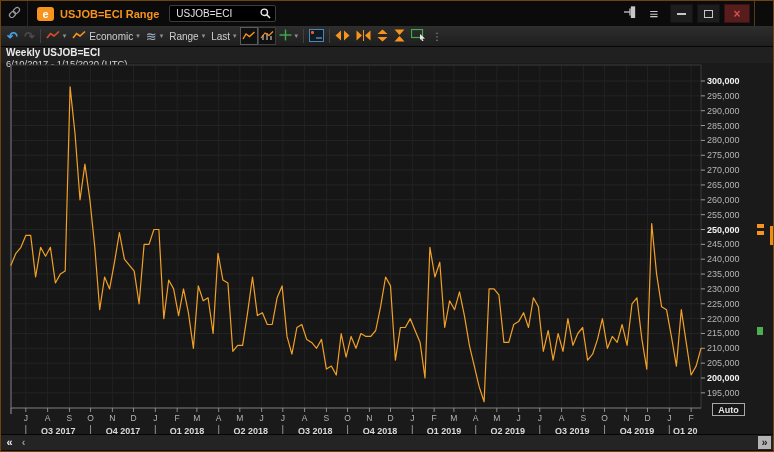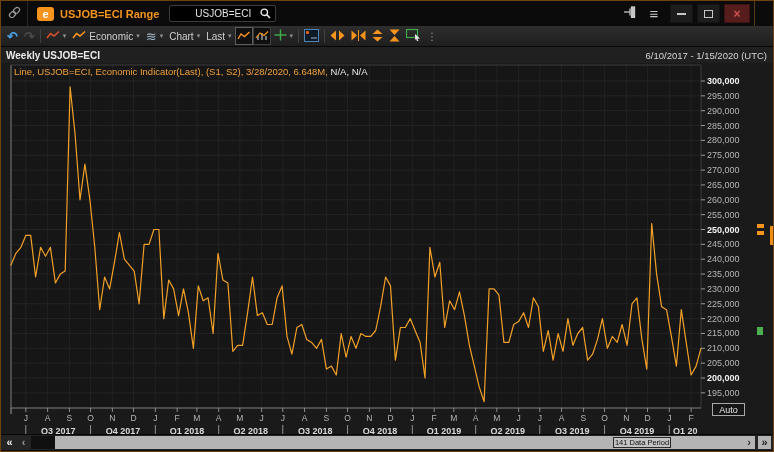--- a/index.html
+++ b/index.html
@@ -10,21 +10,21 @@
   .border-glow{position:absolute;right:1px;top:226px;width:3px;height:19px;background:#ef8c14;z-index:95;}
 
   
   .titlebar{position:absolute;left:1px;top:1px;right:1px;height:25px;background:#0b0b0b;
             display:flex;align-items:center;}
   .linkcell{width:27px;height:25px;border-right:1px solid #272727;display:flex;align-items:center;justify-content:center;flex:0 0 auto;}
   .logo{margin-left:9px;width:17px;height:14px;background:#f7941d;border-radius:3px;color:#fff;
         font-weight:bold;font-size:11px;line-height:14px;text-align:center;flex:0 0 auto;}
   .wtitle{margin-left:6px;color:#f7941d;font-weight:bold;font-size:11px;white-space:nowrap;}
   .search{margin-left:10px;width:107px;height:17px;background:#000;border:1px solid #3c3c3c;border-radius:2px;
-          display:flex;align-items:center;flex:0 0 auto;padding-left:19px;}
+          display:flex;align-items:center;flex:0 0 auto;}
   .search input{flex:1;min-width:0;background:transparent;border:0;outline:0;color:#e4e4e4;
                 font-size:10px;font-family:inherit;padding:0 2px 0 6px;}
   .tspacer{flex:1;}
   .tbtn{width:24px;height:20px;display:flex;align-items:center;justify-content:center;color:#c8c8c8;font-size:13px;flex:0 0 auto;}
   .win-min,.win-max{width:23px;height:19px;background:#1d1d1d;border:1px solid #131313;
                     display:flex;align-items:center;justify-content:center;margin-left:4px;flex:0 0 auto;}
   .min-bar{width:9px;height:2px;background:#c6c6c6;}
   .max-box{width:9px;height:8px;border:1px solid #c6c6c6;}
   .win-close{width:26px;height:19px;background:#571d1d;border:1px solid #3c1111;color:#d25252;
              font-weight:bold;font-size:12px;display:flex;align-items:center;justify-content:center;margin:0 4px;flex:0 0 auto;}
@@ -39,29 +39,29 @@
   .dd{color:#8f8f8f;font-size:7px;margin-left:3px;}
   .glyph-undo{color:#4aa0e0;font-size:13px;font-weight:bold;}
   .glyph-redo{color:#4a4a4a;font-size:13px;font-weight:bold;}
   .glyph-waves{color:#9fb6c9;font-size:13px;}
   .glyph-more{color:#9a9a9a;font-size:10px;letter-spacing:-1px;}
   .iconbtn{border:1px solid #5c5c5c;background:#101010;padding:1px;display:flex;align-items:center;justify-content:center;}
 
   
   .chart{position:absolute;left:1px;top:47px;right:1px;bottom:18px;background:#1a1a1a;}
   .chead{position:absolute;left:0;top:0;right:0;height:16px;background:#202020;
-         display:flex;justify-content:space-between;align-items:center;padding:0 6px 0 5px;}
+         display:flex;justify-content:space-between;align-items:flex-start;padding:0 6px 0 5px;flex-direction:column;}
   .chead .t{font-weight:bold;color:#eaeaea;font-size:10px;}
   .chead .d{color:#d6d6d6;font-size:9.5px;}
   #chart-svg{position:absolute;left:0;top:0;width:760px;height:387px;}
   .legend{position:absolute;left:13px;top:19px;font-size:9.5px;white-space:nowrap;z-index:5;}
   .legend .ltxt{color:#f0a23c;}
   .legend .lna{color:#e8e8e8;}
   .auto{position:absolute;left:711px;top:356px;width:33px;height:13px;border:1px solid #a8a8a8;background:#161616;
-        color:#e6e6e6;font-size:9px;font-weight:normal;display:flex;align-items:center;justify-content:center;z-index:5;}
+        color:#e6e6e6;font-size:9px;font-weight:bold;display:flex;align-items:center;justify-content:center;z-index:5;}
   .mk{position:absolute;z-index:5;}
   .mk-o{left:756px;width:7px;height:4px;background:#f7941d;}
   .mk-g{left:756px;top:280px;width:6px;height:8px;background:#4cae4f;}
 
   
   .hscroll{position:absolute;left:1px;right:1px;top:434px;height:16px;background:#242424;border-top:1px solid #050505;}
   .sb-btn{position:absolute;top:1px;width:13px;height:13px;text-align:center;line-height:13px;font-size:11px;font-weight:bold;}
   .sb-first{left:2px;color:#ededed;}
   .sb-prev{left:16px;color:#9a9a9a;}
   .sb-track{position:absolute;left:30px;top:1px;width:724px;height:13px;background:#101010;}
@@ -151,21 +151,21 @@
           </svg>
       </span>
       <span>Economic</span>
       <span class="dd">▾</span>
     </div>
     <div class="ti">
       <span class="glyph-waves">≋</span>
       <span class="dd">▾</span>
     </div>
     <div class="ti">
-      <span>Chart</span>
+      <span>Range</span>
       <span class="dd">▾</span>
     </div>
     <div class="ti">
       <span>Last</span>
       <span class="dd">▾</span>
     </div>
     <div class="ti iconbtn">
       <span>
         <svg width="14" height="11" viewBox="0 0 14 11">
             <polyline points="1,9 4,4 7.5,6.5 12.5,2" fill="none" stroke="#f7941d" stroke-width="1.4"></polyline>
@@ -439,36 +439,27 @@
         <line x1="474.69387755102036" x2="474.69387755102036" y1="425" y2="437" stroke="#8f8f8f"></line>
         <text x="506.72959183673464" y="434" text-anchor="middle" font-size="9" fill="#d8d8d8" font-weight="bold" font-family="&quot;Liberation Sans&quot;,sans-serif">Q2 2019</text>
         <line x1="538.7653061224489" x2="538.7653061224489" y1="425" y2="437" stroke="#8f8f8f"></line>
         <text x="571.1530612244898" y="434" text-anchor="middle" font-size="9" fill="#d8d8d8" font-weight="bold" font-family="&quot;Liberation Sans&quot;,sans-serif">Q3 2019</text>
         <line x1="603.5408163265306" x2="603.5408163265306" y1="425" y2="437" stroke="#8f8f8f"></line>
         <text x="635.9285714285714" y="434" text-anchor="middle" font-size="9" fill="#d8d8d8" font-weight="bold" font-family="&quot;Liberation Sans&quot;,sans-serif">Q4 2019</text>
         <line x1="668.3163265306123" x2="668.3163265306123" y1="425" y2="437" stroke="#8f8f8f"></line>
         <text x="684.1581632653061" y="434" text-anchor="middle" font-size="9" fill="#d8d8d8" font-weight="bold" font-family="&quot;Liberation Sans&quot;,sans-serif">Q1 20</text>
         <polyline points="10.0,265.1 14.9,253.3 19.9,247.3 24.8,235.4 29.7,235.4 34.6,277.0 39.6,247.3 44.5,256.2 49.4,247.3 54.4,283.0 59.3,274.1 64.2,271.1 69.1,86.9 74.1,134.5 79.0,199.8 83.9,164.2 88.9,199.8 93.8,247.3 98.7,309.7 103.6,277.0 108.6,288.9 113.5,262.2 118.4,232.5 123.4,259.2 128.3,265.1 133.2,271.1 138.1,303.8 143.1,244.4 148.0,244.4 152.9,229.5 157.9,229.5 162.8,318.6 167.7,280.0 172.6,288.9 177.6,315.6 182.5,288.9 187.4,312.7 192.4,348.3 197.3,285.9 202.2,300.8 207.1,297.8 212.1,333.5 217.0,253.3 221.9,280.0 226.9,283.0 231.8,351.3 236.7,345.3 241.6,345.3 246.6,312.7 251.5,277.0 256.4,315.6 261.4,312.7 266.3,324.5 271.2,324.5 276.1,297.8 281.1,285.9 286.0,336.4 290.9,354.2 295.9,327.5 300.8,324.5 305.7,339.4 310.6,342.4 315.6,348.3 320.5,339.4 325.4,369.1 330.4,366.1 335.3,375.0 340.2,333.5 345.1,357.2 350.1,336.4 355.0,348.3 359.9,333.5 364.9,336.4 369.8,336.4 374.7,330.5 379.6,306.7 384.6,277.0 389.5,285.9 394.4,360.2 399.4,327.5 404.3,327.5 409.2,318.6 414.1,330.5 419.1,342.4 424.0,378.0 428.9,247.3 433.9,277.0 438.8,262.2 443.7,327.5 448.6,300.8 453.6,309.7 458.5,291.9 463.4,315.6 468.4,345.3 473.3,366.1 478.2,386.9 483.1,401.8 488.1,288.9 493.0,288.9 497.9,294.8 502.9,342.4 507.8,342.4 512.7,324.5 517.6,321.6 522.6,312.7 527.5,327.5 532.4,297.8 537.4,306.7 542.3,351.3 547.2,330.5 552.1,360.2 557.1,333.5 562.0,351.3 566.9,318.6 571.9,345.3 576.8,333.5 581.7,327.5 586.6,360.2 591.6,354.2 596.5,339.4 601.4,318.6 606.4,348.3 611.3,336.4 616.2,342.4 621.1,324.5 626.1,345.3 631.0,303.8 635.9,297.8 640.9,339.4 645.8,369.1 650.7,223.6 655.6,274.1 660.6,306.7 665.5,309.7 670.4,336.4 675.4,366.1 680.3,309.7 685.2,342.4 690.1,375.0 695.1,366.1 700.0,348.3" fill="none" stroke="#f1a028" stroke-width="1.2" stroke-linejoin="round" stroke-linecap="round"></polyline>
       </svg>
-    <div class="legend">
-      <span class="ltxt">Line, USJOB=ECI, Economic Indicator(Last), (S1, S2), 3/28/2020, 6.648M,</span><span class="lna"> N/A, N/A</span>
-    </div>
     <div class="auto">Auto</div>
     <div class="mk mk-o" style="top:177px;"></div>
     <div class="mk mk-o" style="top:184px;"></div>
     <div class="mk mk-g"></div>
   </div>
 
   <div class="hscroll">
     <div class="sb-btn sb-first">«</div>
     <div class="sb-btn sb-prev">‹</div>
-    <div class="sb-track">
-      <div class="sb-thumb">
-        <div class="sb-label">141 Data Period</div>
-        <div class="sb-next">›</div>
-      </div>
-    </div>
     <div class="sb-last">»</div>
   </div>
 
   <div class="win-border"></div>
   <div class="border-glow"></div>
 </div>
 
 </body></html>

